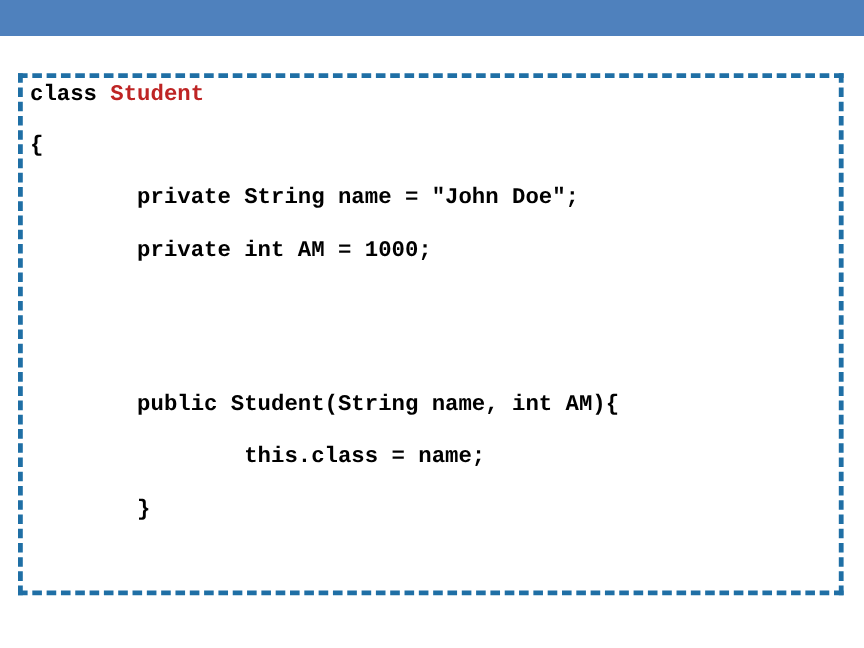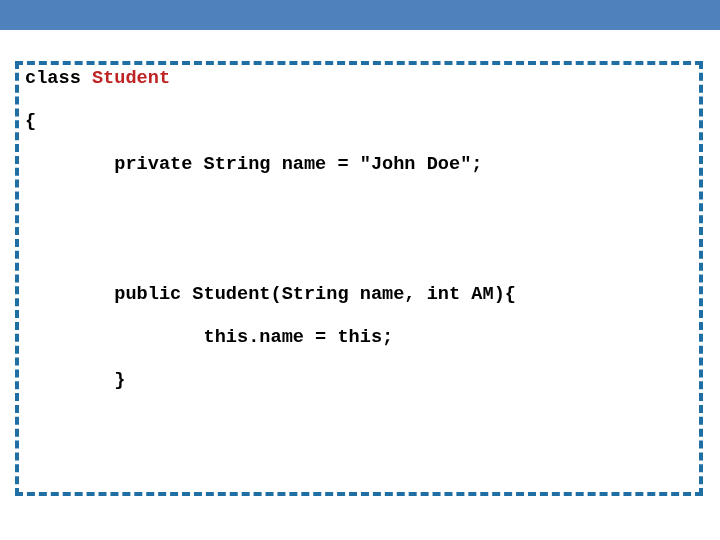--- a/index.html
+++ b/index.html
@@ -82,24 +82,25 @@
 
 <div id="slide">
 
   <div id="header-bar" style="background: rgb(79, 129, 189);"></div>
 
   <div id="code-block" style="border-color: rgb(31, 111, 165);">
 
     <div id="code-lines" style="color: rgb(0, 0, 0);"><span class="code-line"><span class="tok-plain">class </span><span class="tok-classname" style="color: rgb(190, 36, 36);">Student</span></span>
 <span class="code-line"><span class="tok-plain">{</span></span>
 <span class="code-line"><span class="tok-plain">        private String name = "John Doe";</span></span>
+<span class="code-line"><span class="tok-plain">        private int AM = 1000;</span></span>
 <span class="code-line blank"><span class="tok-plain"></span></span>
 <span class="code-line blank"><span class="tok-plain"></span></span>
 <span class="code-line"><span class="tok-plain">        public Student(String name, int AM){</span></span>
-<span class="code-line"><span class="tok-plain">                this.name = this;</span></span>
+<span class="code-line"><span class="tok-plain">                this.class = name;</span></span>
 <span class="code-line"><span class="tok-plain">        }</span></span>
 <span class="code-line blank"><span class="tok-plain"></span></span>
 
 
 
 
 
 
 
 

